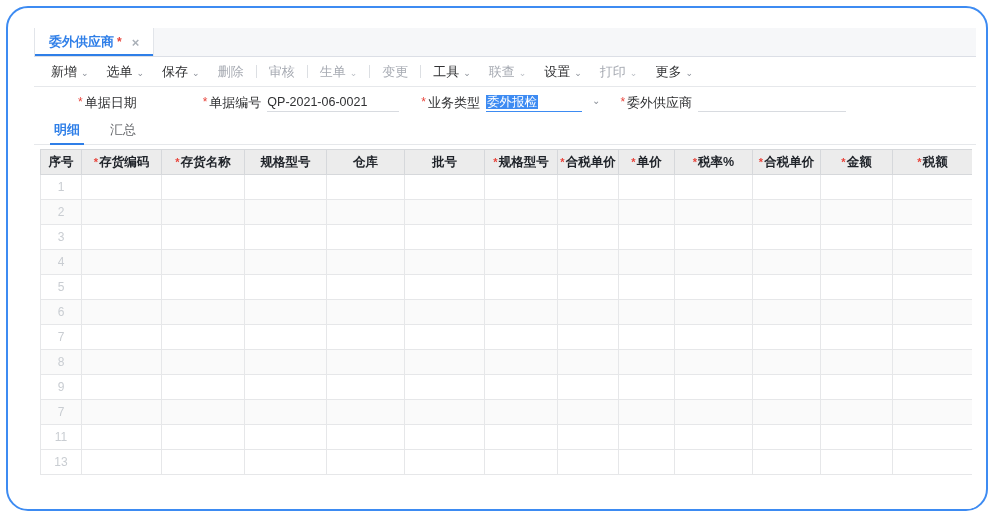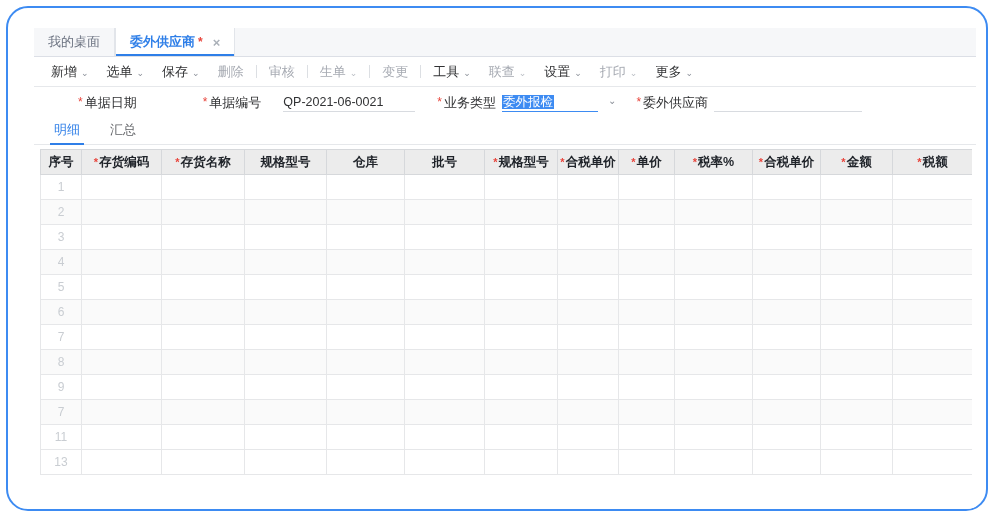--- a/index.html
+++ b/index.html
@@ -185,21 +185,21 @@
   .subtab {
     font-size: 13px;
     color: #606266;
     padding: 0 10px 5px 10px;
     margin-left: 10px;
     position: relative;
     white-space: nowrap;
   }
   .subtab.active {
     color: #2f7fe8;
-    font-weight: normal;
+    font-weight: bold;
   }
   .subtab.active::after {
     content: "";
     position: absolute;
     left: 6px; right: 6px; bottom: -1px;
     height: 2px;
     background: #2f7fe8;
   }
 
   
@@ -250,23 +250,20 @@
   tr.odd td.rownum { background: #fafafa !important; }
 </style>
 </head>
 <body>
 
 <div id="root">
   <div class="window-frame">
     <div class="app-surface">
 
       <div class="tabstrip" id="tabstrip">
-          <div class="tab">
-            <span>我的桌面</span>
-          </div>
           <div class="tab active">
             <span>委外供应商</span>
             <span class="tab-dirty">*</span>
             <span class="tab-close">×</span>
           </div>
         </div>
 
       <div class="toolbar" id="toolbar">
           <div class="tb-item">
             <span>新增</span>
@@ -320,21 +317,21 @@
         </div>
 
       <div class="formrow" id="formrow">
           <div class="field" style="margin-left: 44px;">
             <span class="req-star">*</span>
             <span class="field-label">单据日期</span>
           </div>
           <div class="field" style="margin-left: 60px;">
             <span class="req-star">*</span>
             <span class="field-label">单据编号</span>
-            <div class="field-input" style="width: 132px; margin-left: 16px;">QP-2021-06-0021</div>
+            <div class="field-input" style="width: 132px;">QP-2021-06-0021</div>
           </div>
           <div class="field" style="margin-left: 22px;">
             <span class="req-star">*</span>
             <span class="field-label">业务类型</span>
             <div class="field-input focused" style="width: 96px;"><span class="sel-text">委外报检</span></div>
             <span class="sel-caret">⌄</span>
           </div>
           <div class="field" style="margin-left: 20px;">
             <span class="req-star">*</span>
             <span class="field-label">委外供应商</span>

